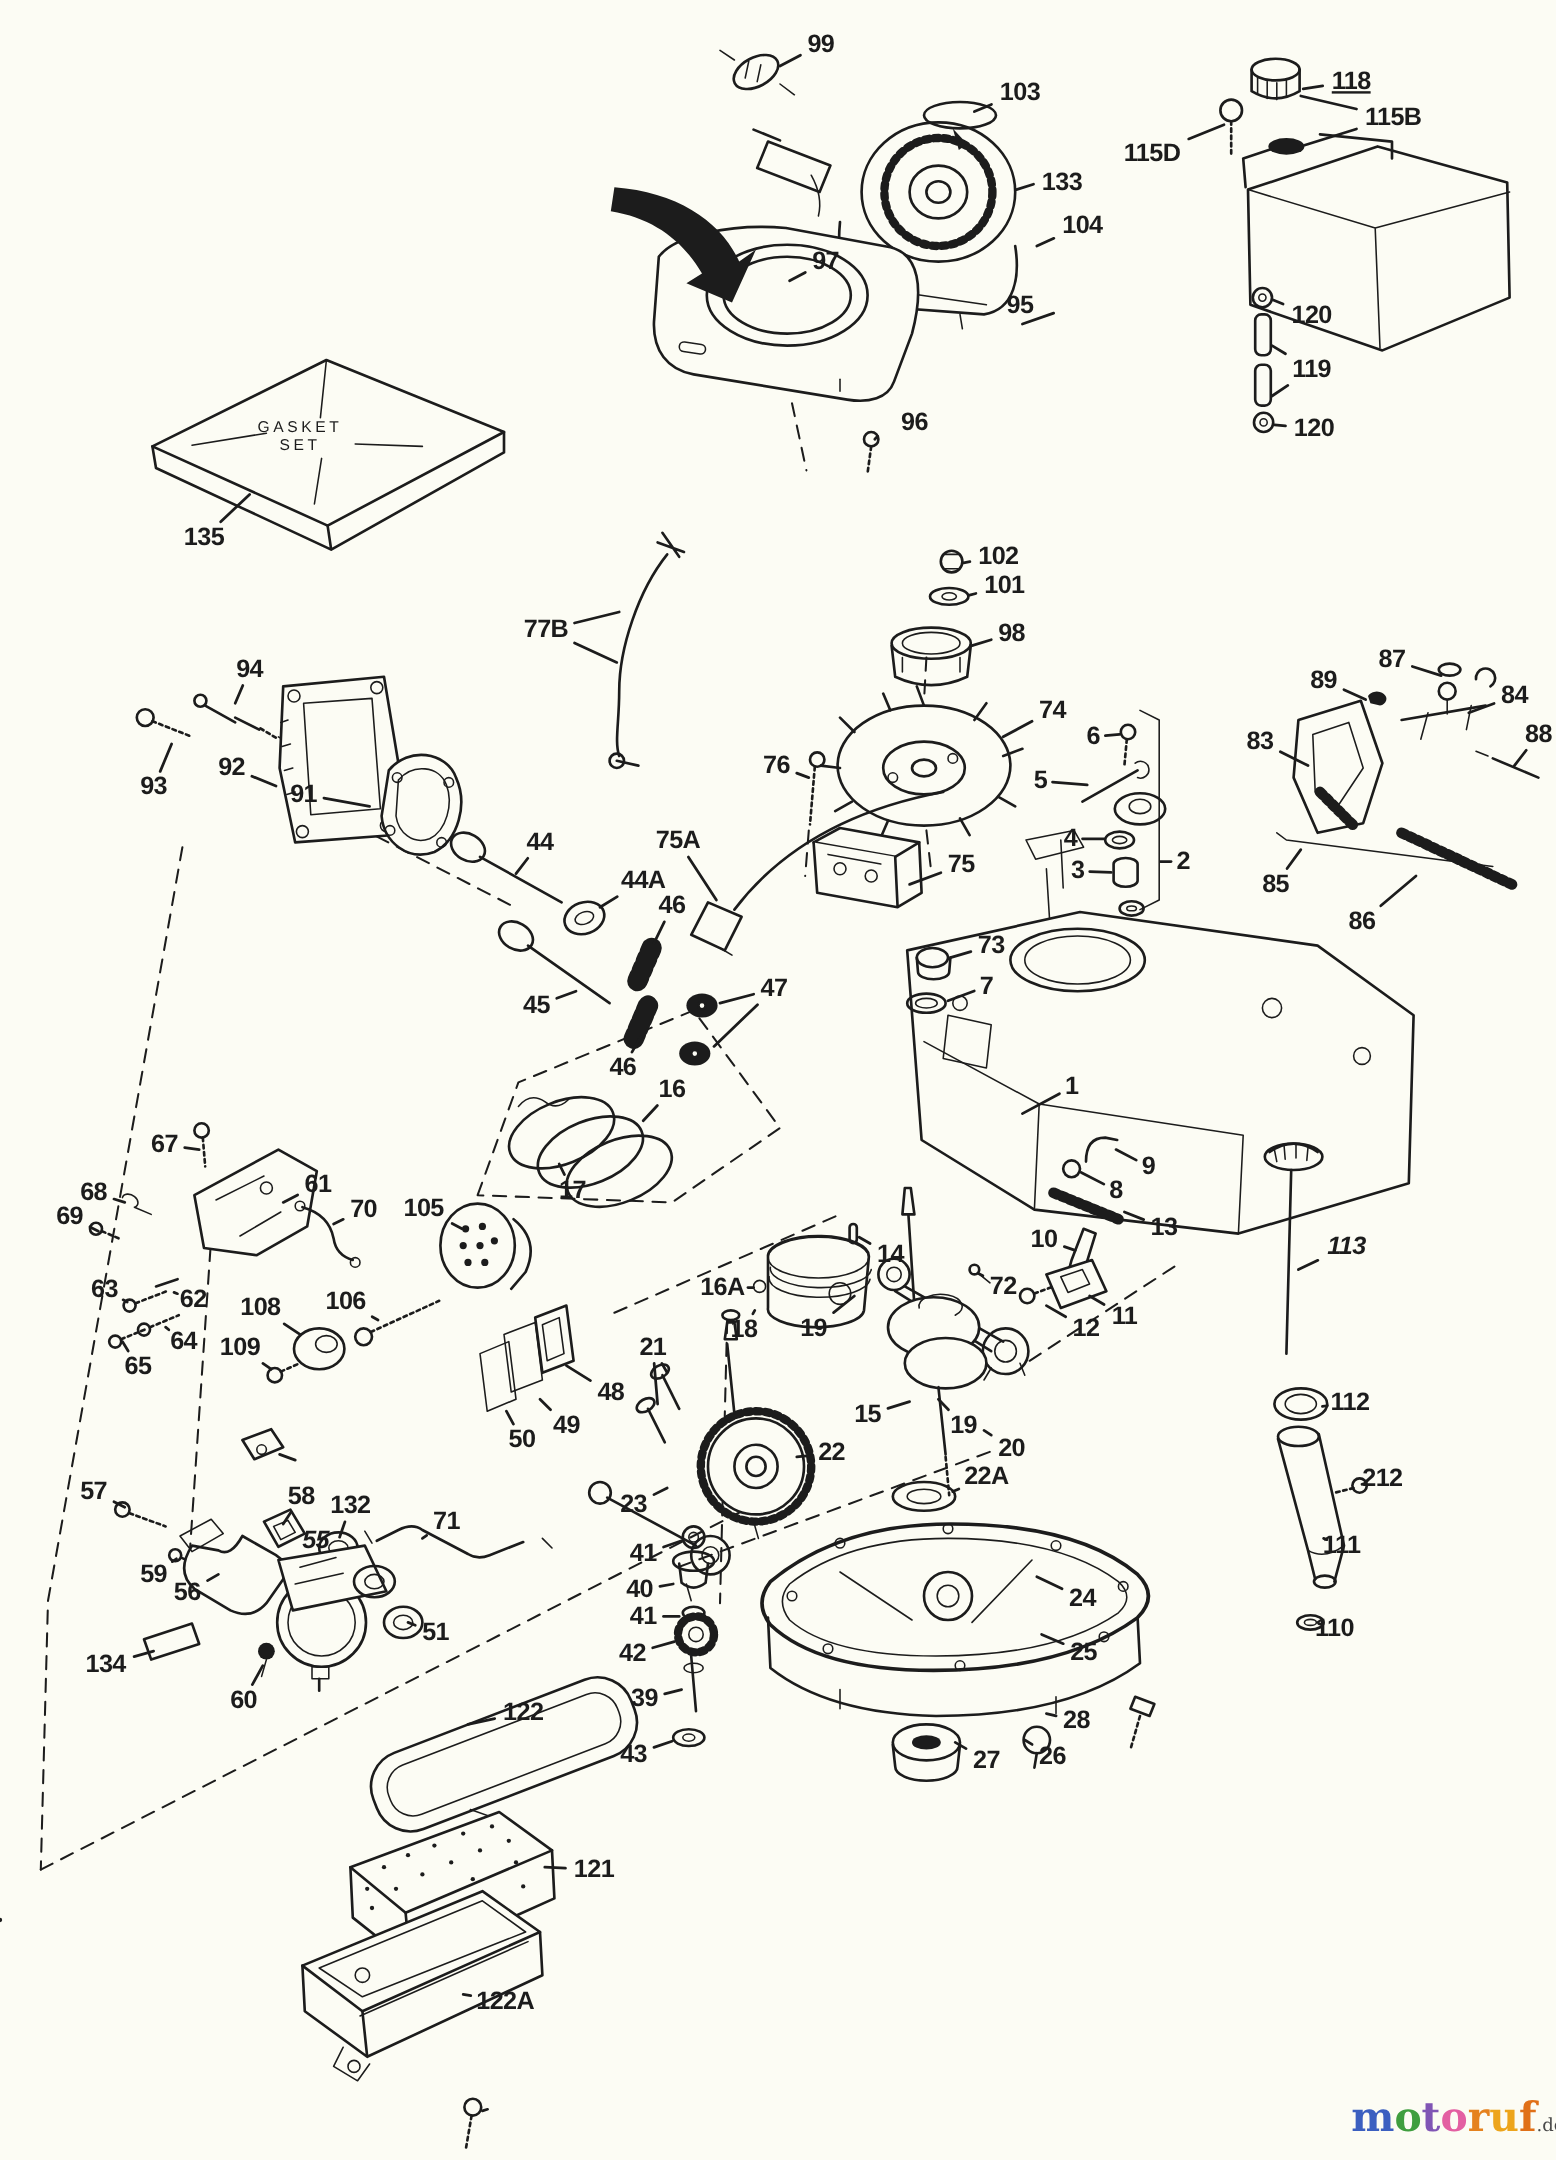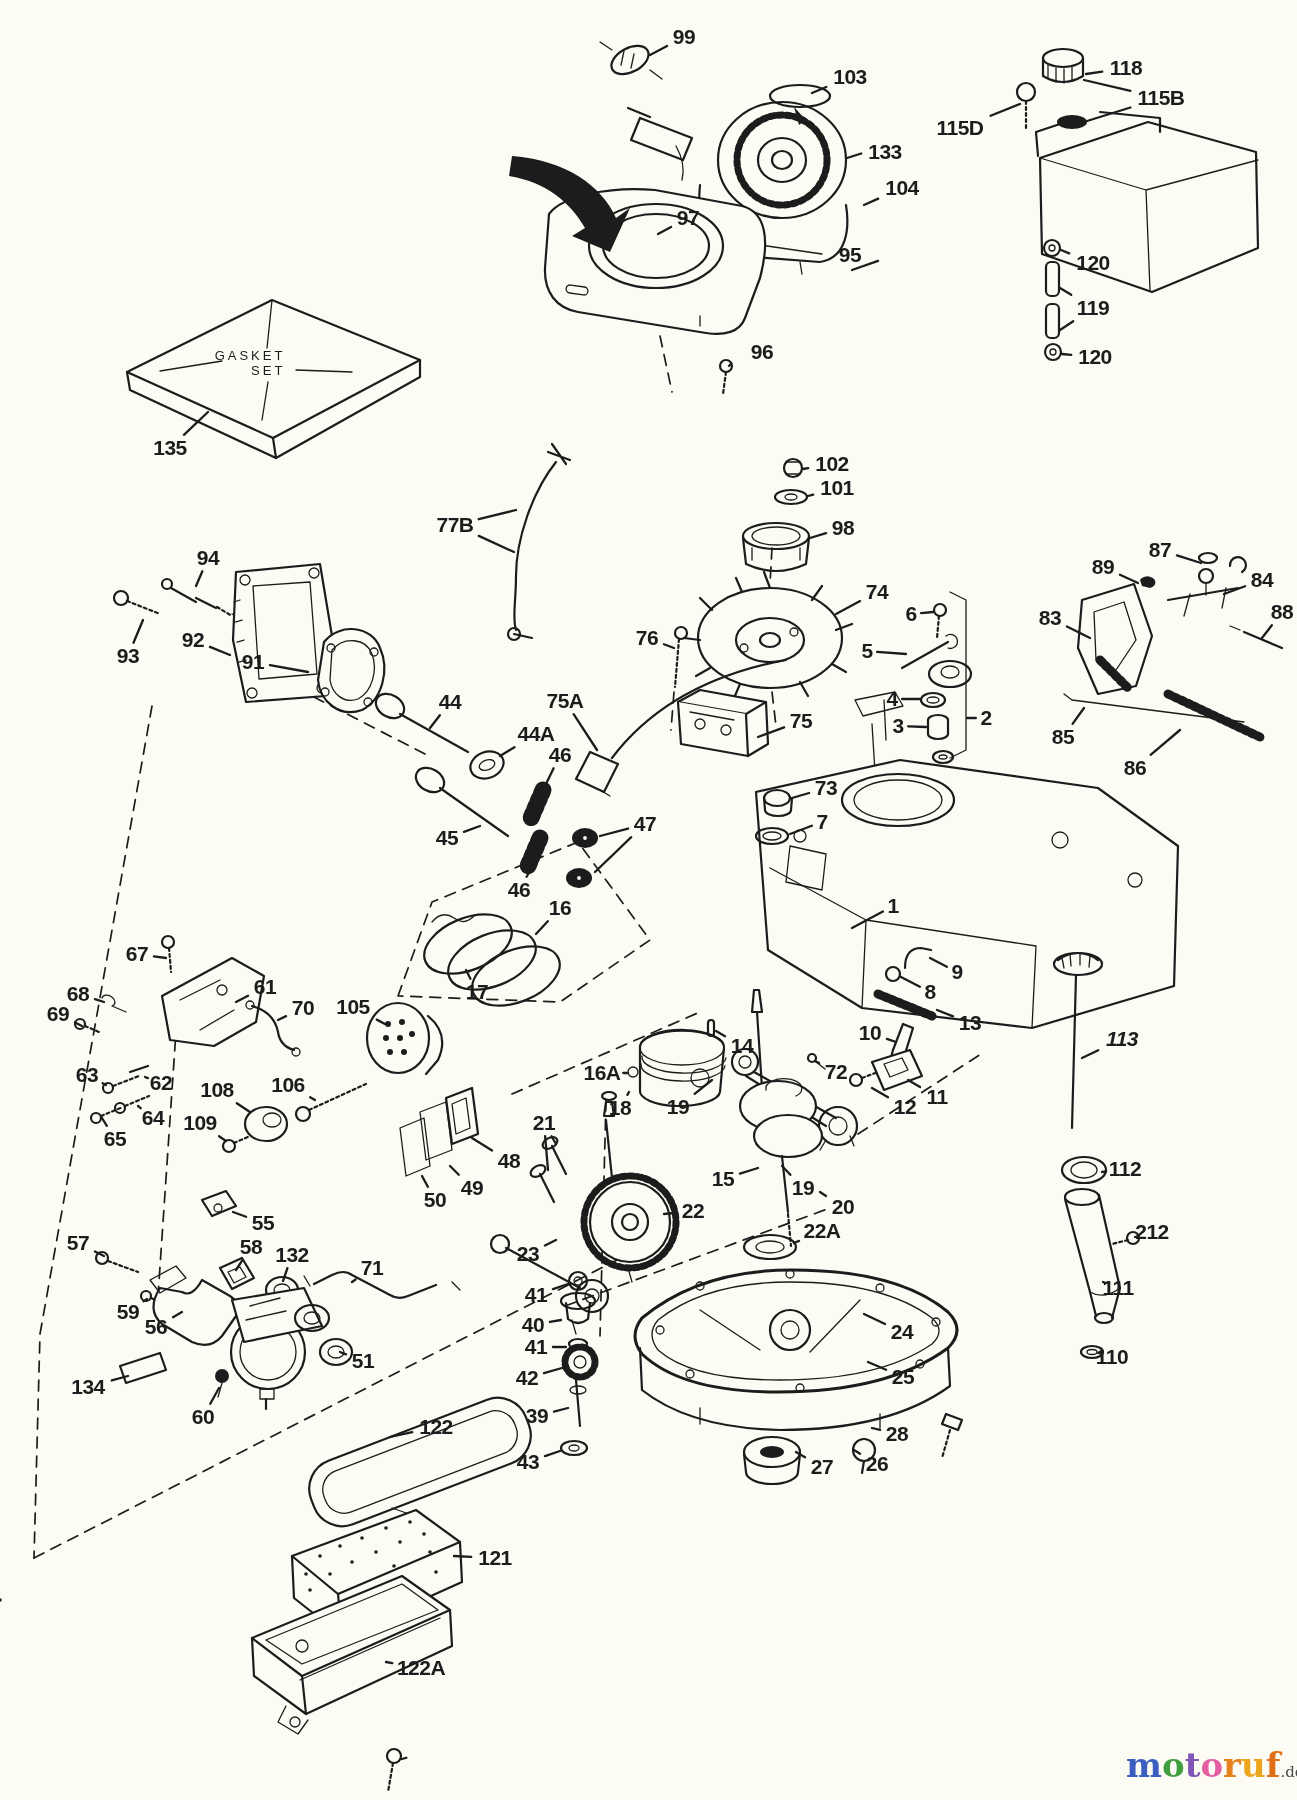--- a/index.html
+++ b/index.html
@@ -630,34 +630,34 @@
         <line x1="111.76" y1="1380.466" x2="128" y2="1376" class="lead"></line>
         <line x1="210.28275862068966" y1="1403.8" x2="219" y2="1388" class="lead"></line>
         <line x1="412.24" y1="1432.1652173913044" x2="390" y2="1437" class="lead"></line>
         <line x1="471.24" y1="1556.840975609756" x2="454" y2="1556" class="lead"></line>
         <line x1="392.3" y1="1663.08" x2="386" y2="1662" class="lead"></line>
         <line x1="406.32" y1="1757.74" x2="402" y2="1759" class="lead"></line>
       </g>
 </svg>
 
 
-<div class="note gasket" style="left:250px;top:364px;text-align:right;">
+<div class="note gasket" style="left:250px;top:364px;">
   <div>GASKET</div>
   <div>SET</div>
 </div>
 
 <div id="callouts">
       <div class="callout" style="left: 684px; top: 37px;">99</div>
       <div class="callout" style="left: 850px; top: 77px;">103</div>
       <div class="callout" style="left: 885px; top: 152px;">133</div>
       <div class="callout" style="left: 902px; top: 188px;">104</div>
       <div class="callout" style="left: 688px; top: 218px;">97</div>
       <div class="callout" style="left: 850px; top: 255px;">95</div>
       <div class="callout" style="left: 726px; top: 352px; margin-left: 36px;">96</div>
-      <div class="callout" style="left: 1126px; top: 68px;">118</div>
+      <div class="callout" style="left: 1126px; top: 68px; text-decoration: underline;">118</div>
       <div class="callout" style="left: 1161px; top: 98px;">115B</div>
       <div class="callout" style="left: 960px; top: 128px;">115D</div>
       <div class="callout" style="left: 1093px; top: 263px;">120</div>
       <div class="callout" style="left: 1093px; top: 308px;">119</div>
       <div class="callout" style="left: 1095px; top: 357px;">120</div>
       <div class="callout" style="left: 170px; top: 448px;">135</div>
       <div class="callout" style="left: 455px; top: 525px;">77B</div>
       <div class="callout" style="left: 832px; top: 464px;">102</div>
       <div class="callout" style="left: 837px; top: 488px;">101</div>
       <div class="callout" style="left: 843px; top: 528px;">98</div>
@@ -736,21 +736,21 @@
       <div class="callout" style="left: 903px; top: 1377px;">25</div>
       <div class="callout" style="left: 897px; top: 1434px;">28</div>
       <div class="callout" style="left: 877px; top: 1464px;">26</div>
       <div class="callout" style="left: 822px; top: 1467px;">27</div>
       <div class="callout" style="left: 1122px; top: 1039px; font-style: italic;">113</div>
       <div class="callout" style="left: 1125px; top: 1169px;">112</div>
       <div class="callout" style="left: 1152px; top: 1232px;">212</div>
       <div class="callout" style="left: 1118px; top: 1288px;">111</div>
       <div class="callout" style="left: 1112px; top: 1357px;">110</div>
       <div class="callout" style="left: 78px; top: 1243px;">57</div>
-      <div class="callout" style="left: 263px; top: 1223px;">55</div>
+      <div class="callout" style="left: 263px; top: 1284px; font-style: italic;">55</div>
       <div class="callout" style="left: 251px; top: 1247px;">58</div>
       <div class="callout" style="left: 292px; top: 1255px;">132</div>
       <div class="callout" style="left: 372px; top: 1268px;">71</div>
       <div class="callout" style="left: 128px; top: 1312px;">59</div>
       <div class="callout" style="left: 156px; top: 1327px;">56</div>
       <div class="callout" style="left: 363px; top: 1361px;">51</div>
       <div class="callout" style="left: 88px; top: 1387px;">134</div>
       <div class="callout" style="left: 203px; top: 1417px;">60</div>
       <div class="callout" style="left: 436px; top: 1427px;">122</div>
       <div class="callout" style="left: 495px; top: 1558px;">121</div>

